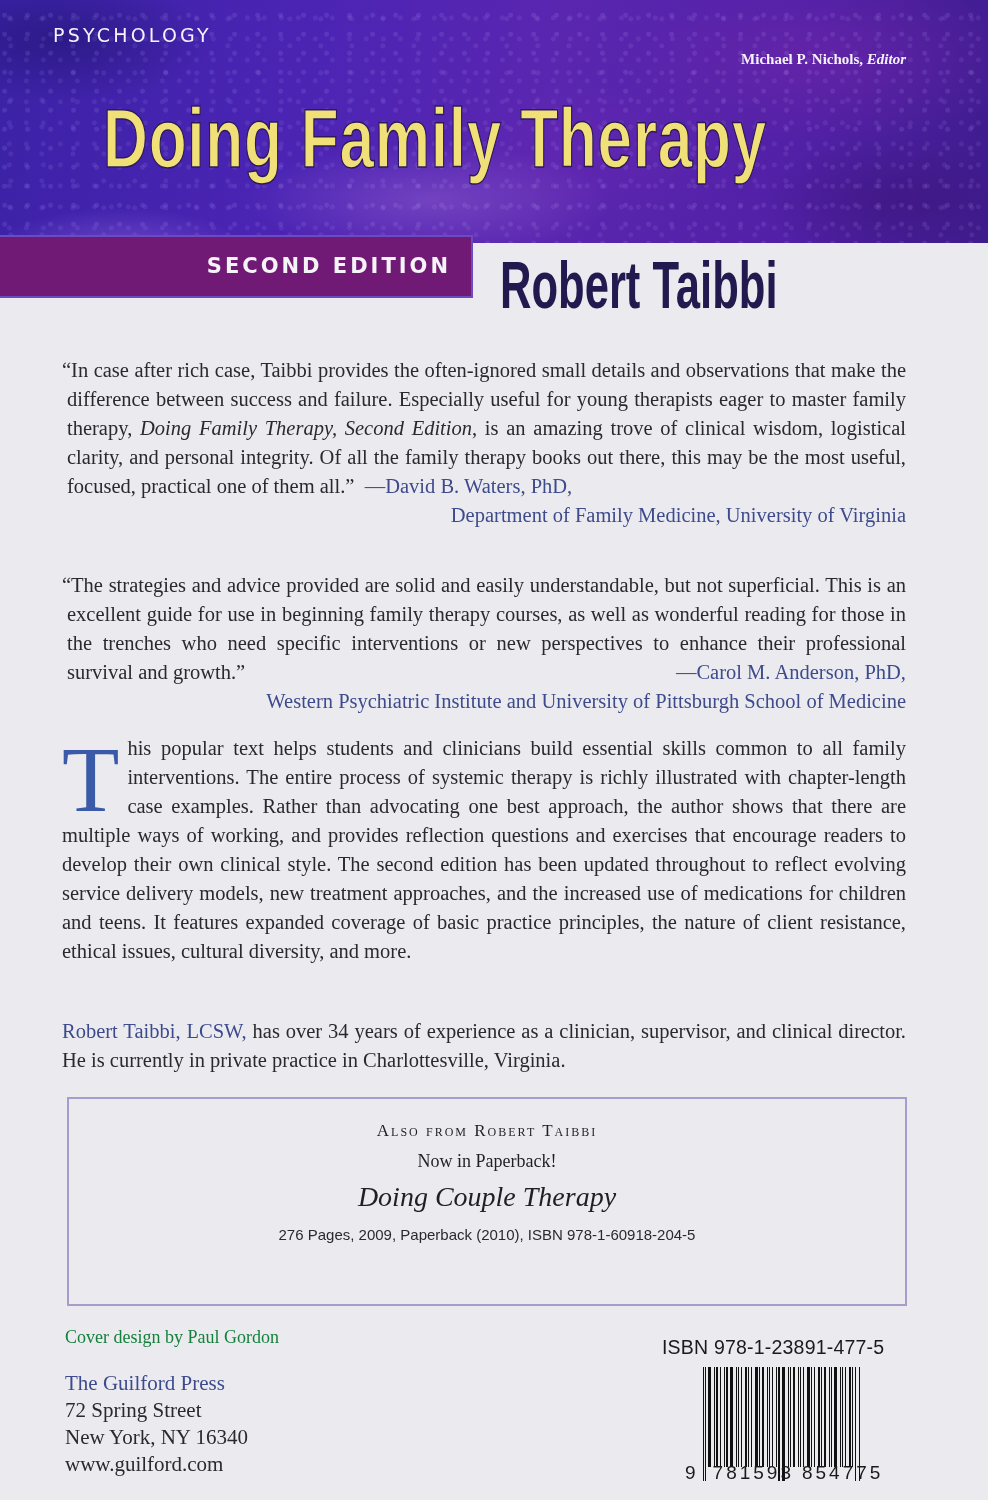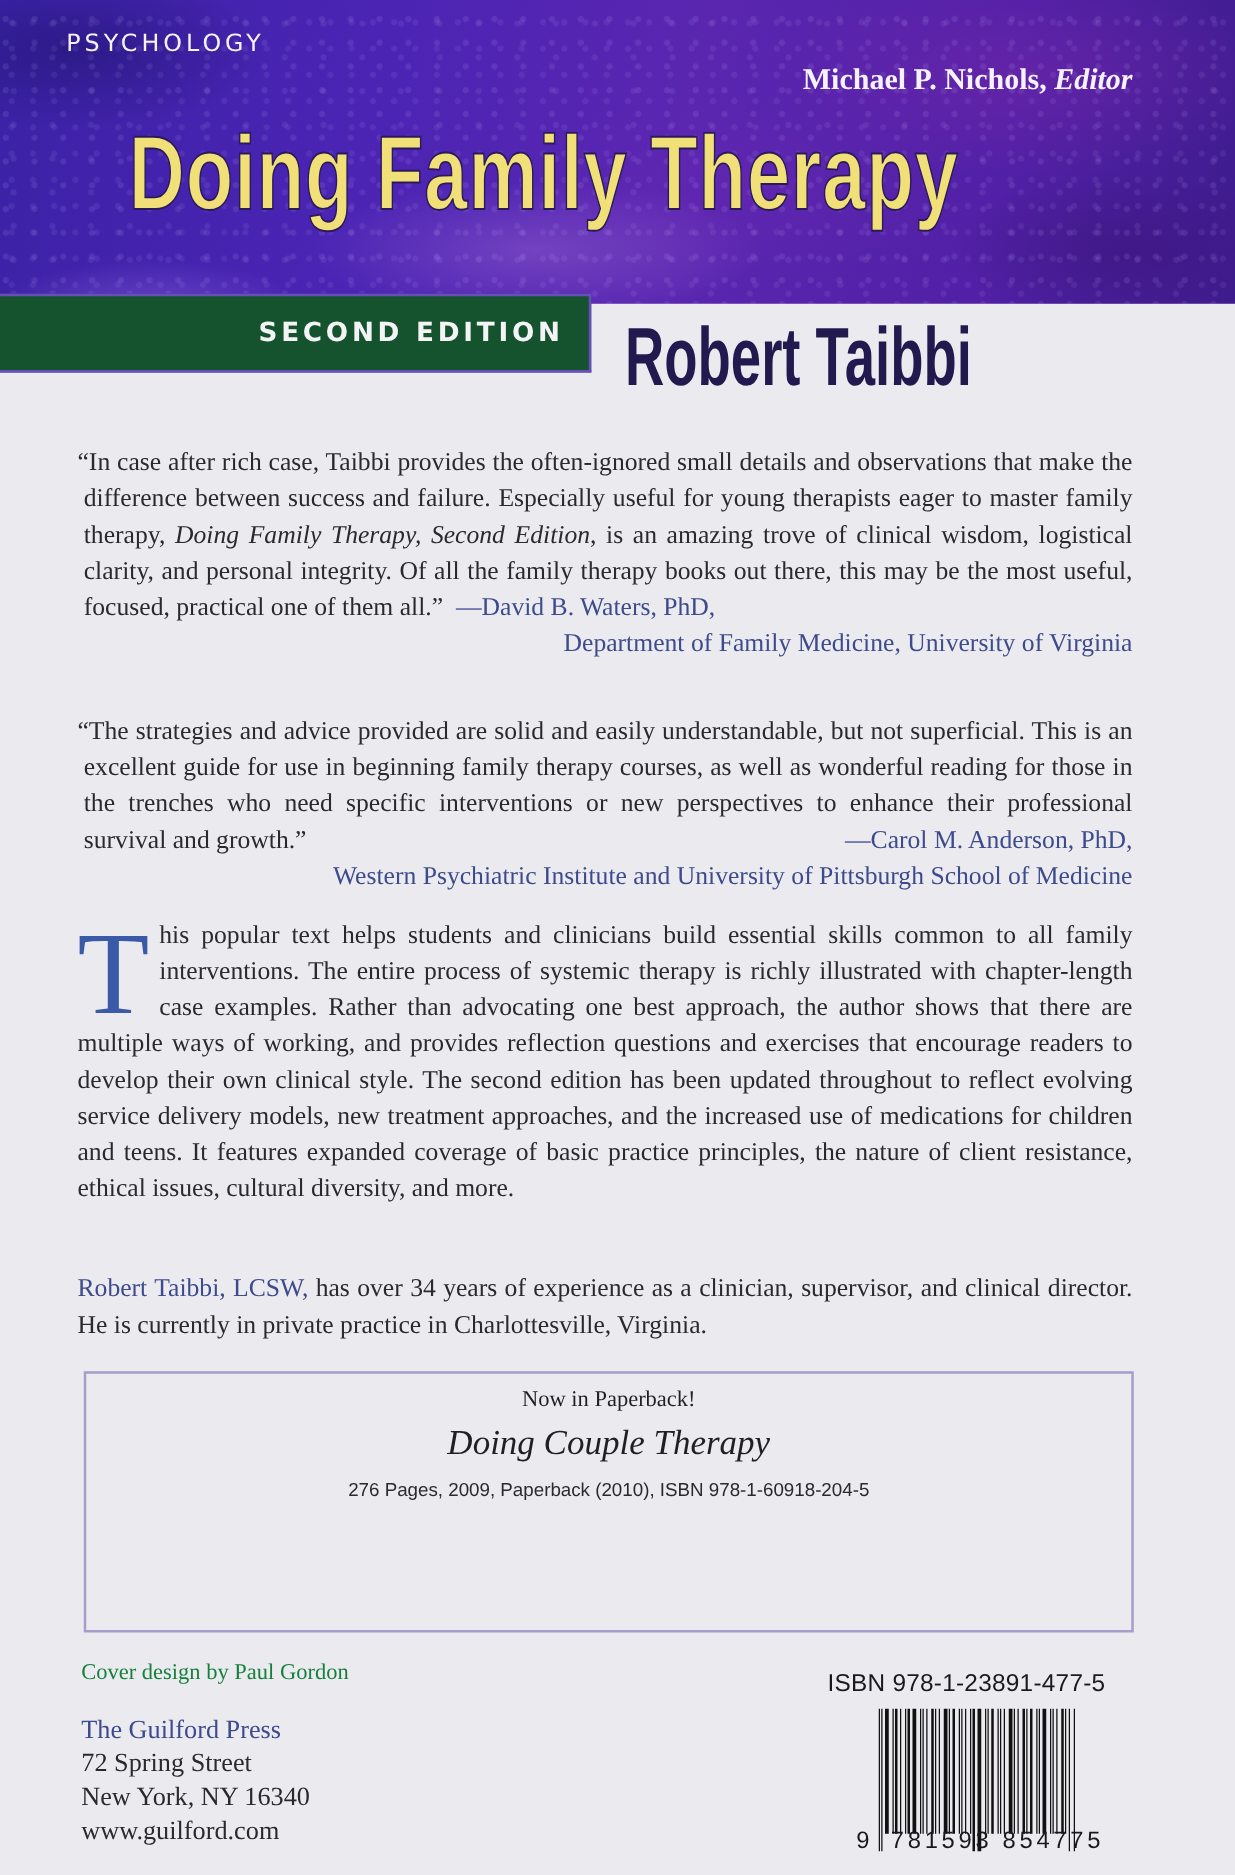--- a/index.html
+++ b/index.html
@@ -41,41 +41,41 @@
     .series {
       position: absolute; right: 82px; top: 24px;
       font-family: "Liberation Serif", serif;
       font-size: 19px; color: #f4f2fa;
       font-variant: small-caps; font-weight: bold; letter-spacing: 0.2px;
       text-align: right;
     }
     .editor {
       position: absolute; right: 82px; top: 51px;
       font-family: "Liberation Serif", serif;
-      font-size: 24px; color: #f4f2fa; font-weight: bold;
+      font-size: 15px; color: #f4f2fa; font-weight: bold;
       text-align: center;
     }
     .editor i { font-style: italic; }
 
     .title {
       position: absolute; left: 103px; top: 96px;
       font-family: "Liberation Sans", "DejaVu Sans", sans-serif;
       font-weight: bold;
       font-size: 84px; line-height: 1;
       color: #f1df78;
       letter-spacing: 1px;
       transform: scaleX(0.74); transform-origin: left top;
       -webkit-text-stroke: 1.5px #2a1a5a;
       white-space: nowrap;
     }
 
     
     .edition-bar {
       position: absolute; left: 0; top: 235px; width: 473px; height: 63px;
-      background: #14532d;
+      background: #701a75;
       border-top: 2px solid #6a4cc0;
       border-right: 2px solid #6a4cc0;
       border-bottom: 2px solid #6a4cc0;
     }
     .edition-text {
       position: absolute; right: 20px; top: 17px;
       font-family: "DejaVu Sans", sans-serif;
       font-weight: bold; font-size: 21px; letter-spacing: 3px;
       color: #f4f4f6;
     }
@@ -199,20 +199,21 @@
 <div class="blurb desc">
   <span class="dropcap">T</span>
   <span>his popular text helps students and clinicians build essential skills common to all family interventions. The entire process of systemic therapy is richly illustrated with chapter-length case examples. Rather than advocating one best approach, the author shows that there are multiple ways of working, and provides reflection questions and exercises that encourage readers to develop their own clinical style. The second edition has been updated throughout to reflect evolving service delivery models, new treatment approaches, and the increased use of medications for children and teens. It features expanded coverage of basic practice principles, the nature of client resistance, ethical issues, cultural diversity, and more.</span>
 </div>
 
 <div class="blurb bio">
   <span class="name">Robert Taibbi, LCSW,</span><span> has over 34 years of experience as a clinician, supervisor, and clinical director. He is currently in private practice in Charlottesville, Virginia.</span>
 </div>
 
 <div class="also-box">
+  <div class="also-heading">Also from Robert Taibbi</div>
   <div class="also-now">Now in Paperback!</div>
   <div class="also-title">Doing Couple Therapy</div>
   <div class="also-details">276 Pages, 2009, Paperback (2010), ISBN 978-1-60918-204-5</div>
 </div>
 
 <div class="cover-credit">Cover design by Paul Gordon</div>
 <div class="publisher">
   <span class="pub-name">The Guilford Press</span>
   <span>72 Spring Street</span>
   <span>New York, NY 16340</span>

